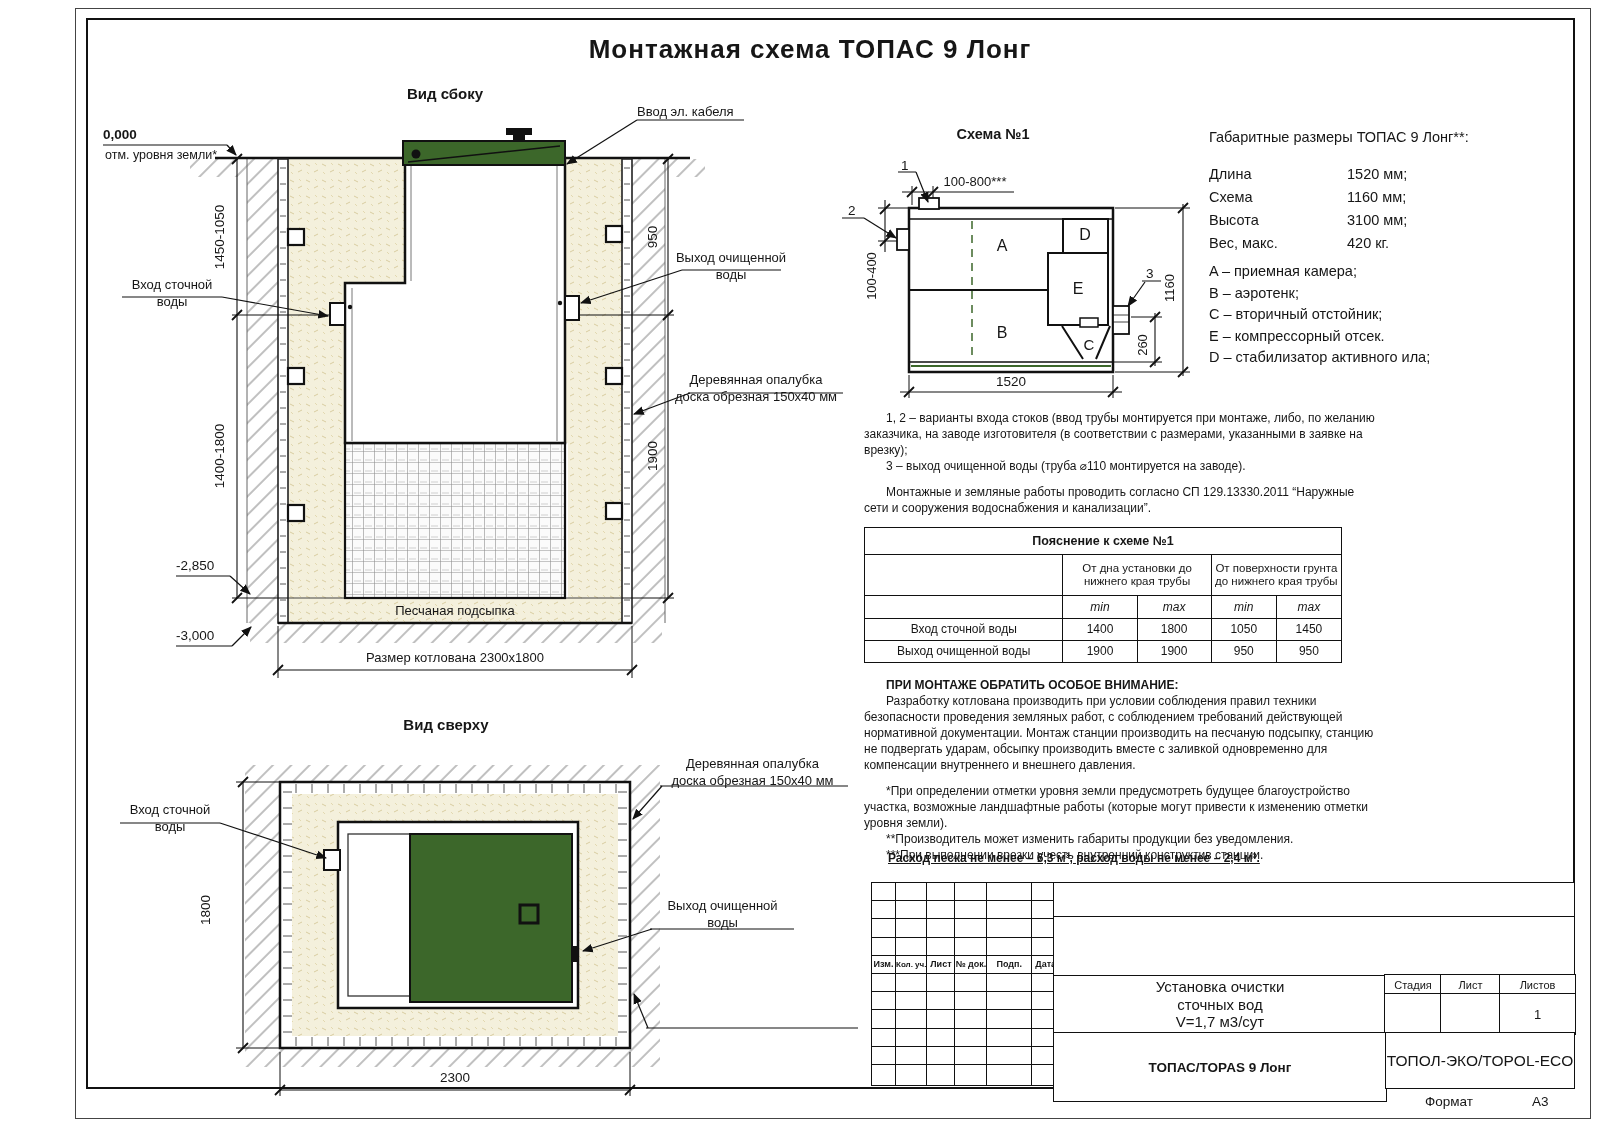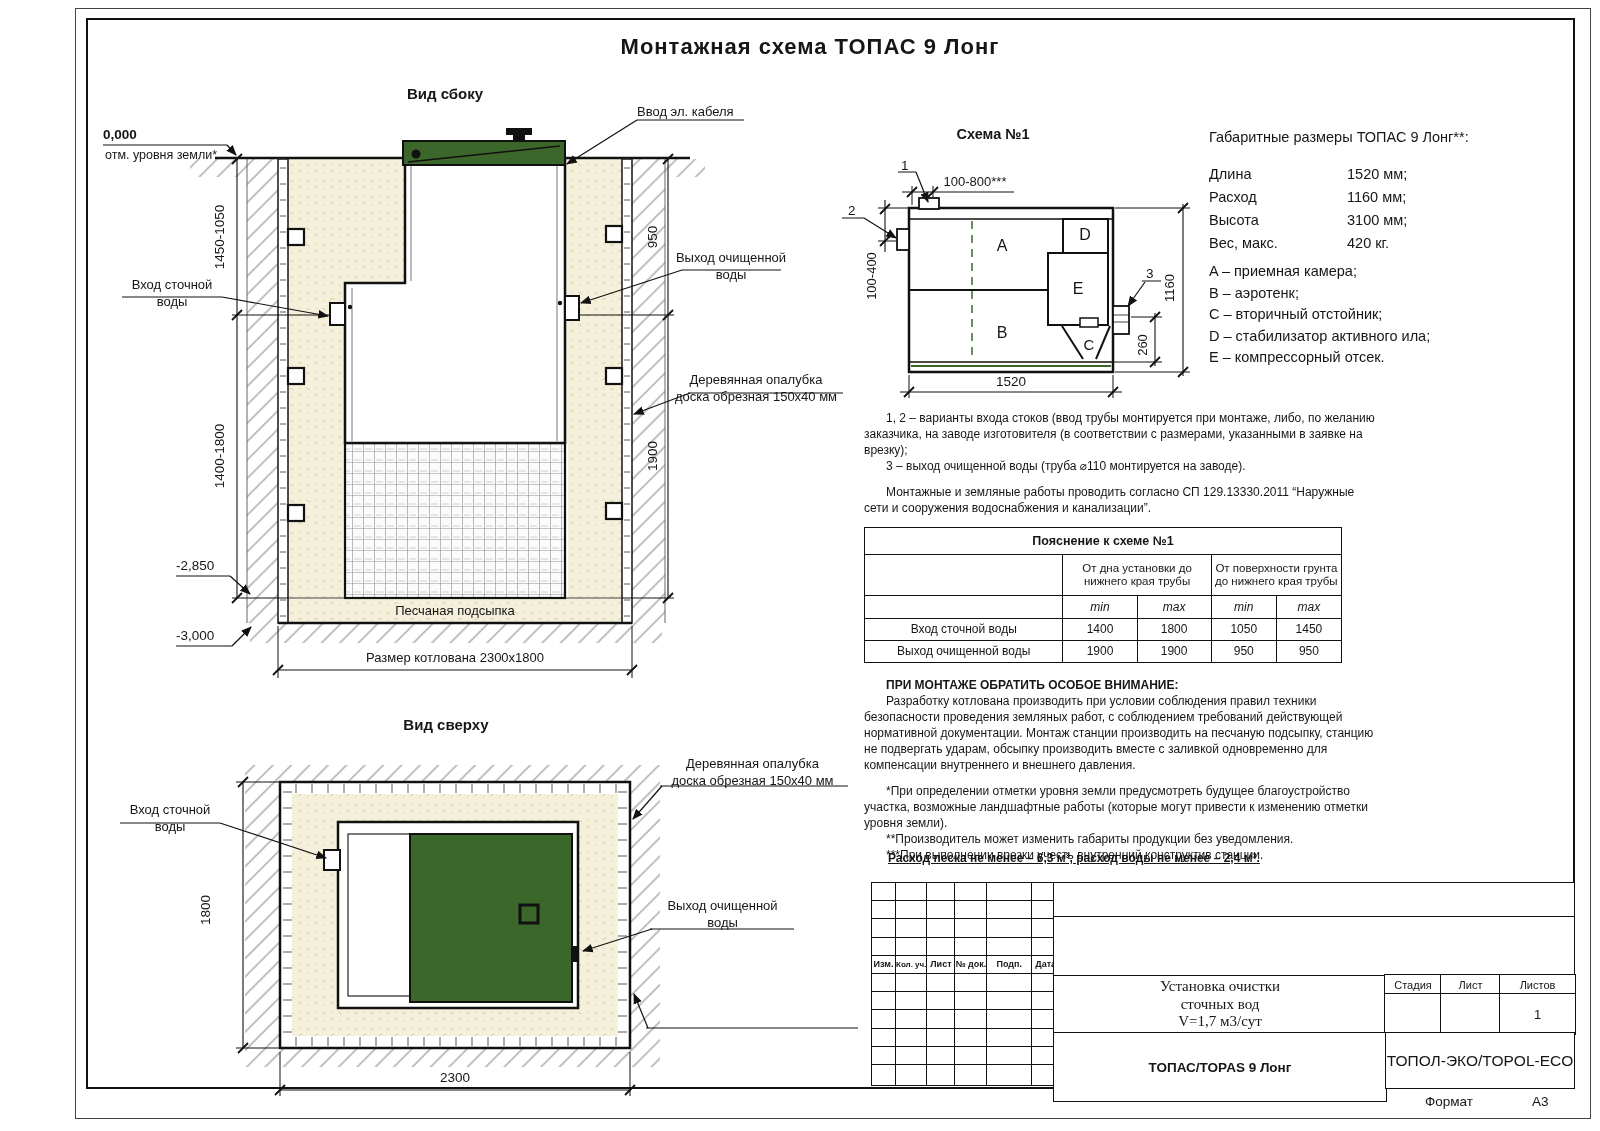--- a/index.html
+++ b/index.html
@@ -1,21 +1,21 @@
 <!DOCTYPE html>
 <html><head>
 <meta charset="utf-8">
 <style>
   html,body{margin:0;padding:0;background:#fff;}
   #sheet{position:relative;width:1600px;height:1131px;background:#fff;
          font-family:"Liberation Sans","DejaVu Sans",sans-serif;color:#161616;overflow:hidden;}
   .abs{position:absolute;}
   .frame-outer{left:75px;top:8px;width:1516px;height:1111px;border:1.5px solid #444;box-sizing:border-box;}
   .frame-inner{left:86px;top:18px;width:1489px;height:1071px;border:2.5px solid #111;box-sizing:border-box;}
-  #main-title{left:510px;top:34px;width:600px;text-align:center;font-size:22px;font-weight:700;letter-spacing:1px;}
+  #main-title{left:510px;top:34px;width:600px;text-align:center;font-size:26px;font-weight:700;letter-spacing:1px;}
   .view-title{font-size:15px;font-weight:700;text-align:center;width:200px;}
   .lbl{font-size:13px;line-height:16px;white-space:nowrap;}
   .lbl2{font-size:13px;line-height:17px;text-align:center;}
   .dim{font-size:13.5px;white-space:nowrap;}
   .rot{transform:translate(-50%,-50%) rotate(-90deg);white-space:nowrap;font-size:13.5px;}
   .ctr{transform:translate(-50%,0);text-align:center;}
   .bold{font-weight:700;}
   svg{position:absolute;left:0;top:0;}
   
   #specs-title{left:1209px;top:129px;font-size:14.5px;}
@@ -260,38 +260,38 @@
   <div class="abs rot" style="left:1142px;top:345px;font-size:13px;">260</div>
   <div class="abs dim ctr" style="left:1011px;top:374px;">1520</div>
 
   <div id="specs-title" class="abs">Габаритные размеры ТОПАС 9 Лонг**:</div>
   <div class="abs" style="left:1209px;top:163px;width:300px;">
     <div class="spec-row">
         <span class="sl">Длина</span>
         <span>1520 мм;</span>
       </div>
     <div class="spec-row">
-        <span class="sl">Расход</span>
+        <span class="sl">Схема</span>
         <span>1160 мм;</span>
       </div>
     <div class="spec-row">
         <span class="sl">Высота</span>
         <span>3100 мм;</span>
       </div>
     <div class="spec-row">
         <span class="sl">Вес, макс.</span>
         <span>420 кг.</span>
       </div>
   </div>
   <div class="abs" style="left:1209px;top:261px;width:360px;">
     <div class="legend-line">A – приемная камера;</div>
     <div class="legend-line">B – аэротенк;</div>
     <div class="legend-line">C – вторичный отстойник;</div>
+    <div class="legend-line">E – компрессорный отсек.</div>
     <div class="legend-line">D – стабилизатор активного ила;</div>
-    <div class="legend-line">E – компрессорный отсек.</div>
   </div>
 
   <div id="right-col" class="abs">
     <p>1, 2 – варианты входа  стоков (ввод трубы монтируется при монтаже, либо, по желанию заказчика, на заводе изготовителя (в соответствии с размерами, указанными в заявке на врезку);</p>
     <p>3 – выход очищенной воды (труба ⌀110 монтируется на заводе).</p>
     <p class="mt10">Монтажные и земляные работы проводить согласно СП 129.13330.2011 “Наружные сети и сооружения водоснабжения и канализации”.</p>
 
     <table id="expl-table">
       <colgroup>
           <col style="width:198px">
@@ -440,21 +440,21 @@
             <td></td>
             <td></td>
           </tr>
     </tbody>
       </table>
   </div>
 
   <div class="abs" style="left:1053px;top:882px;width:522px;height:207px;">
     <div class="tbc" style="left:0;top:0;width:522px;height:36px;"></div>
     <div class="tbc" style="left:0;top:34px;width:522px;height:61px;"></div>
-    <div class="tbc tb-txt" style="left:0;top:93px;width:334px;height:59px;font-size:15px;line-height:17.5px;font-family:Liberation Serif, serif;">
+    <div class="tbc tb-txt" style="left:0;top:93px;width:334px;height:59px;font-size:15px;line-height:17.5px;">
       <div>
         <div>Установка очистки</div>
         <div>сточных вод</div>
         <div>V=1,7 м3/сут</div>
       </div>
     </div>
     <div class="tbc" style="left:332px;top:93px;width:190px;height:59px;">
       <div class="tbc tb-txt" style="left:-2px;top:-2px;width:58px;height:21px;font-size:11px;">Стадия</div>
       <div class="tbc tb-txt" style="left:54px;top:-2px;width:61px;height:21px;font-size:11px;">Лист</div>
       <div class="tbc tb-txt" style="left:113px;top:-2px;width:77px;height:21px;font-size:11px;">Листов</div>

